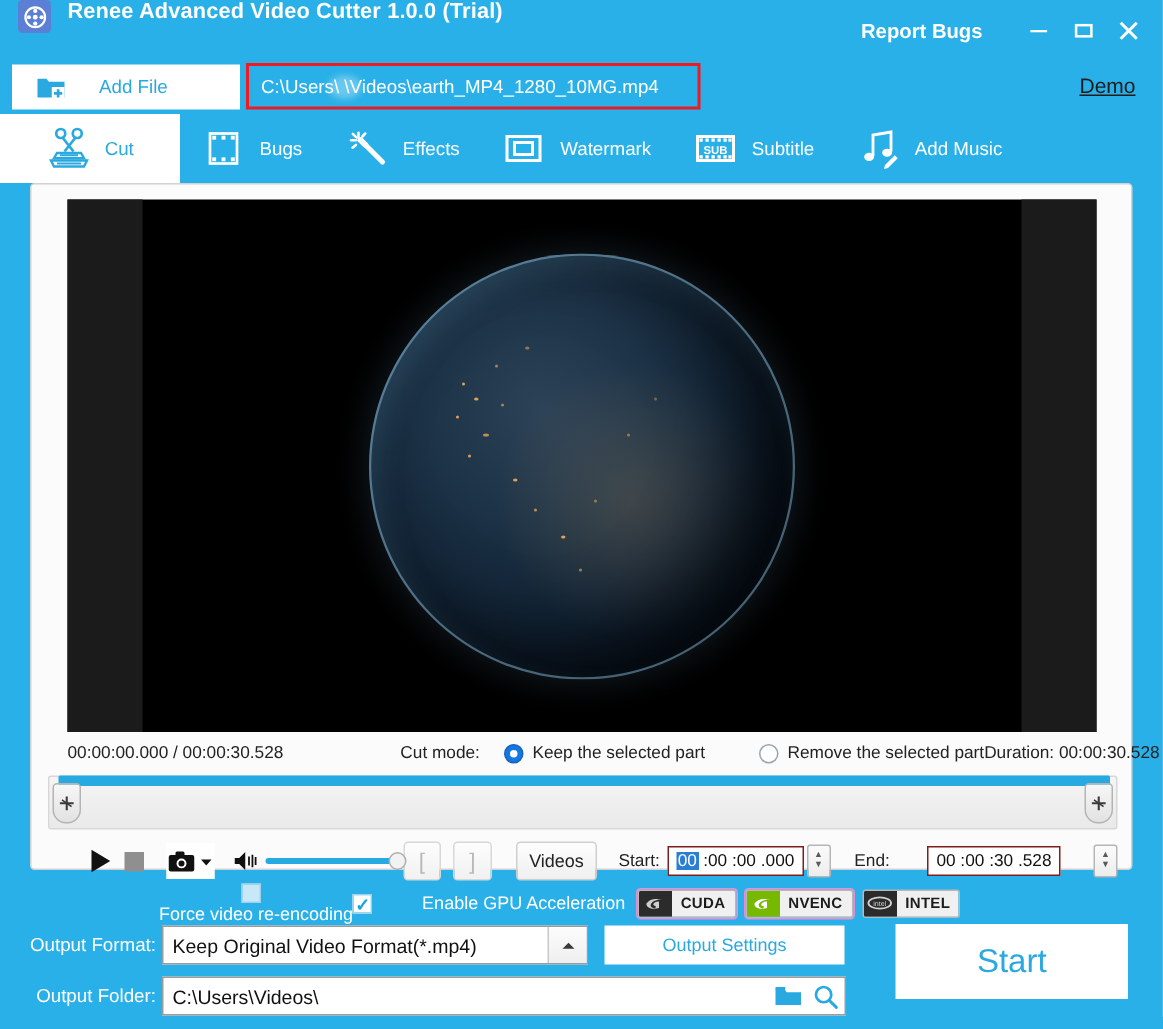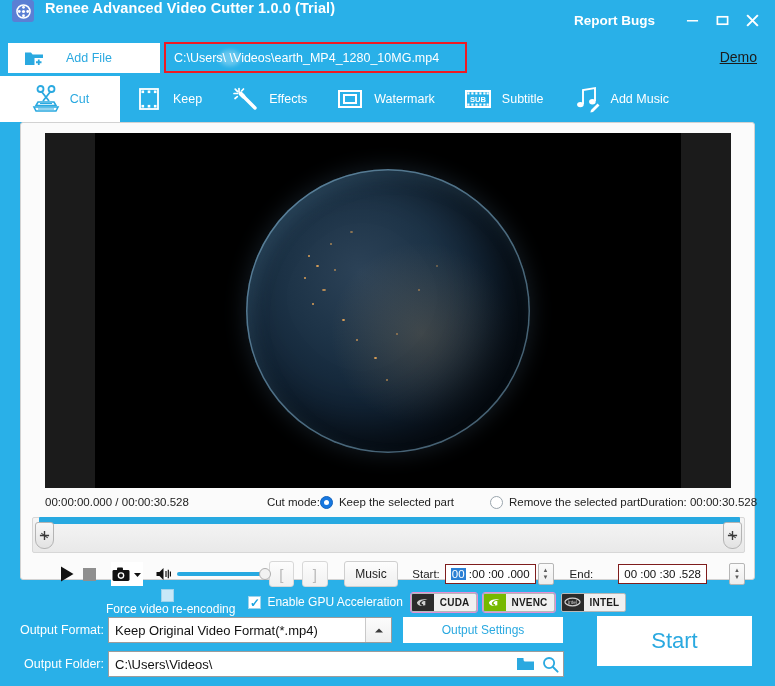--- a/index.html
+++ b/index.html
@@ -117,21 +117,21 @@
     position: absolute; left: 0; top: 0; width: 284px; height: 284px; border-radius: 50%;
     box-shadow: inset 0 0 0 1.5px rgba(150,205,235,.45), inset 6px 8px 18px rgba(120,190,230,.18);
   }
   .city { position: absolute; border-radius: 50%; background: #ffb45a; opacity: .85; }
   #info-row {
     position: absolute; left: 24px; top: 370px; width: 686px; height: 18px;
     display: flex; align-items: center; font-size: 11.5px; color: #222;
   }
   #time-display { white-space: nowrap; }
   #cutmode-group { margin-left: 78px; display: flex; align-items: center; }
-  #cutmode-label { margin-right: 0; white-space: nowrap; }
+  #cutmode-label { margin-right: 16px; white-space: nowrap; }
   .radio-opt { display: flex; align-items: center; cursor: pointer; white-space: nowrap; }
   .radio-dot {
     width: 13px; height: 13px; border-radius: 50%;
     border: 1px solid #9aa5ad; background: #fff; margin-right: 6px;
     display: flex; align-items: center; justify-content: center;
   }
   .radio-dot.on { background: #1677e0; border-color: #1464bd; }
   .radio-dot.on::after {
     content: ''; width: 5px; height: 5px; border-radius: 50%; background: #fff;
   }
@@ -216,21 +216,21 @@
   .spinner span { font-size: 6px; line-height: 7px; color: #5a5a5a; }
   #start-group { margin-left: 14px; }
   #end-group { margin-left: 16px; gap: 20px; }
 
   
   #opts-row {
     position: absolute; left: 0; top: 590px; width: 775px; height: 24px;
     display: flex; align-items: center;
   }
   #chk-reencode-wrap { margin-left: 106px; display: flex; align-items: center; cursor: pointer; flex-direction: column; }
-  #chk-gpu-wrap { margin-left: 13px; display: flex; align-items: flex-end; cursor: pointer; }
+  #chk-gpu-wrap { margin-left: 0; display: flex; align-items: flex-end; cursor: pointer; gap: 27px; }
   .cbox {
     width: 13px; height: 13px; background: #c8e8f8; border: 1px solid #9fd3ec;
     margin-right: 6px; display: flex; align-items: center; justify-content: center;
   }
   .cbox.checked { background: #ffffff; }
   .cbox.checked::after {
     content: '\2713'; color: #1ba3e0; font-size: 12px; line-height: 10px; font-weight: bold;
   }
   .opt-label { color: #ffffff; font-size: 12px; white-space: nowrap; }
   .gpu-badge {
@@ -363,21 +363,21 @@
         <g fill="#ffffff">
           <rect x="7.5" y="6.5" width="2.6" height="2.6"></rect>
             <rect x="13.7" y="6.5" width="2.6" height="2.6"></rect>
             <rect x="19.9" y="6.5" width="2.6" height="2.6"></rect>
           <rect x="7.5" y="20.9" width="2.6" height="2.6"></rect>
             <rect x="13.7" y="20.9" width="2.6" height="2.6"></rect>
             <rect x="19.9" y="20.9" width="2.6" height="2.6"></rect>
         </g>
         <path d="M11 2 V28 M2 11 H28" stroke="#ffffff" stroke-width="1.5" opacity="0"></path>
       </svg>
-      <div class="tab-label">Keep</div>
+      <div class="tab-label">Bugs</div>
     </div>
 
     <div class="tab">
       <svg class="tab-icon" viewBox="0 0 30 30">
         <path d="M11 10 L25 24" stroke="#ffffff" stroke-width="3.4" stroke-linecap="round"></path>
         <path d="M10.5 9.5 L13.5 12.5" stroke="#ffffff" stroke-width="4" stroke-linecap="round"></path>
         <g stroke="#ffffff" stroke-width="1.7" stroke-linecap="round">
           <path d="M9 4.5 V8"></path>
             <path d="M4 9.5 H7.5"></path>
             <path d="M5.2 5.2 L7.6 7.6"></path>
@@ -514,21 +514,21 @@
           <path d="M1.5 6 H4.5 L8.5 2 V14 L4.5 10 H1.5 Z" fill="#111"></path>
           <path d="M11 5 V11 M13.3 3.8 V12.2 M15.4 5.4 V10.6" stroke="#111" stroke-width="1.2"></path>
         </svg>
       </div>
       <div id="volume-slider">
         <div id="volume-track"></div>
         <div id="volume-knob"></div>
       </div>
       <div class="bracket-btn" id="btn-mark-in">[</div>
       <div class="bracket-btn">]</div>
-      <div id="btn-reset">Music</div>
+      <div id="btn-reset">Videos</div>
 
       <div class="time-group" id="start-group">
         <span class="tg-label">Start:</span>
         <div class="time-field">
           <span class="seg-sel">00</span>
           <span>&nbsp;:</span>
           <span>00</span>
           <span>&nbsp;:</span>
           <span>00</span>
           <span>&nbsp;</span>

